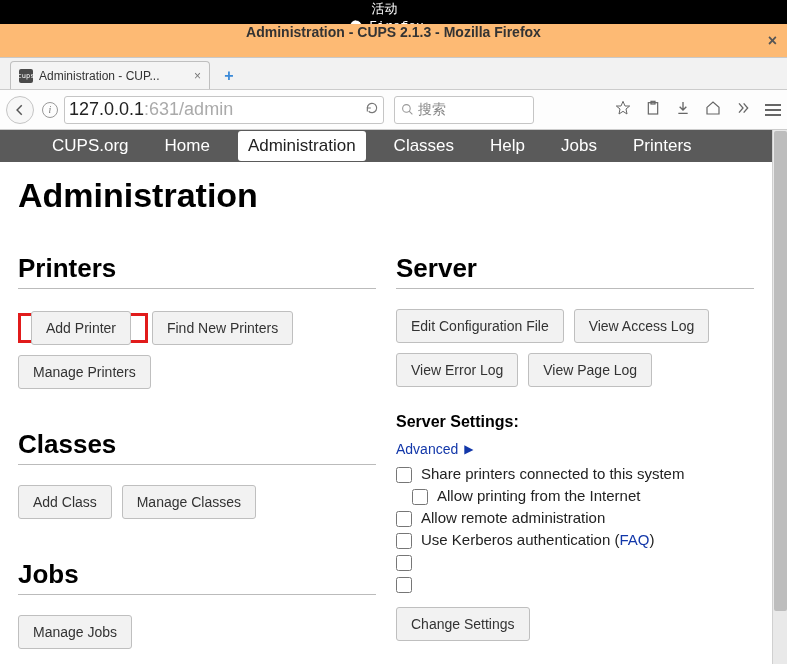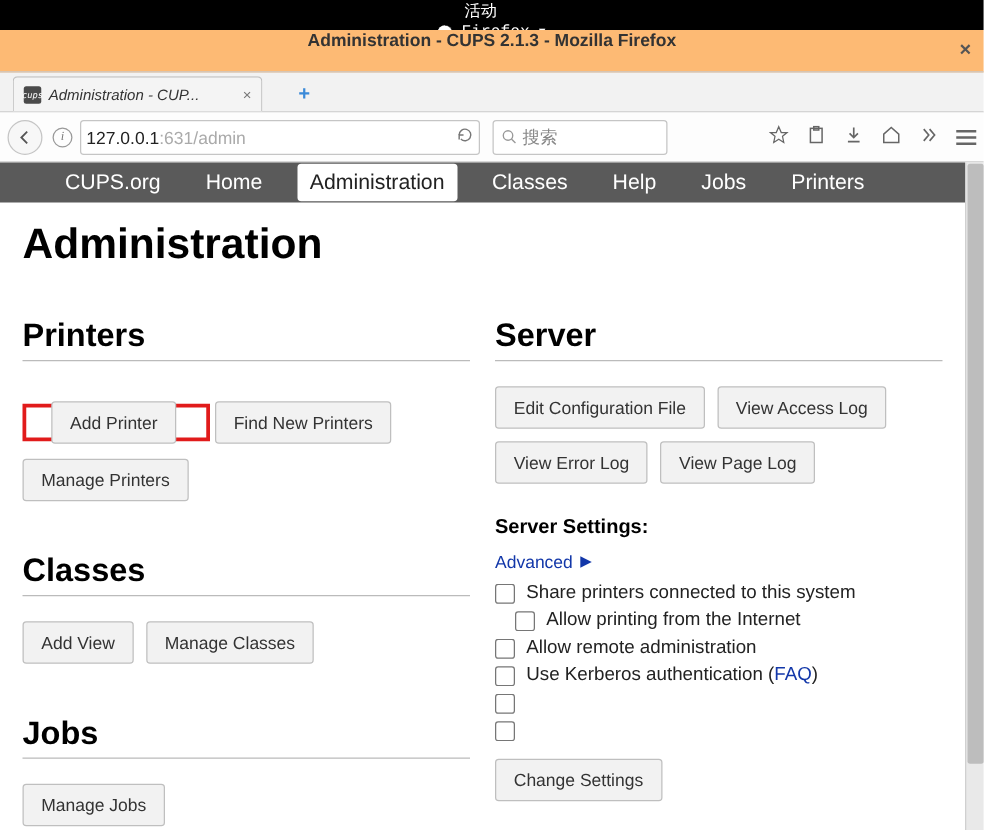--- a/index.html
+++ b/index.html
@@ -41,22 +41,21 @@
     font-size: 16px;
     color: #555;
   }
   .tabbar {
     background: #f2f2f2;
     height: 32px;
     display: flex;
     align-items: flex-end;
     border-bottom: 1px solid #ccc;
     padding-left: 10px;
-    gap: 16px;
-    font-style: italic;
+    gap: 2px;
   }
   .tab {
     background: #f4f4f4;
     border: 1px solid #bfbfbf;
     border-bottom: none;
     border-radius: 4px 4px 0 0;
     height: 28px;
     min-width: 200px;
     display: flex;
     align-items: center;
@@ -104,21 +103,21 @@
   .urlbar {
     flex: 0 0 320px;
     height: 28px;
     border: 1px solid #c5c5c5;
     border-radius: 3px;
     background: #fff;
     display: flex;
     align-items: center;
     padding: 0 4px;
     margin-left: 2px;
-    font-size: 14px;
+    font-size: 18px;
   }
   .urlbar .dark { color: #222; }
   .urlbar .light { color: #aaa; }
   .urlbar .reload { margin-left: auto; color: #777; }
   .searchbar {
     flex: 0 0 140px;
     height: 28px;
     border: 1px solid #c5c5c5;
     border-radius: 3px;
     background: #fff;
@@ -338,30 +337,30 @@
 <div style="padding: 14px 18px 0 18px;">
   <div class="page-title">Administration</div>
 </div>
 
 <div class="page">
 
   <div class="col">
     <div class="section-title">Printers</div>
     <div class="btnrow">
       <span class="highlight">
-        <span class="btn" style="margin:12px;">Add Printer</span>
+        <span class="btn" style="margin:2px;">Add Printer</span>
       </span>
       <span class="btn">Find New Printers</span>
       <br>
       <span class="btn">Manage Printers</span>
     </div>
 
     <div class="section-title">Classes</div>
     <div class="btnrow">
-      <span class="btn">Add View</span>
+      <span class="btn">Add Class</span>
       <span class="btn">Manage Classes</span>
     </div>
 
     <div class="section-title">Jobs</div>
     <div class="btnrow">
       <span class="btn">Manage Jobs</span>
     </div>
   </div>
 
   <div class="col">

